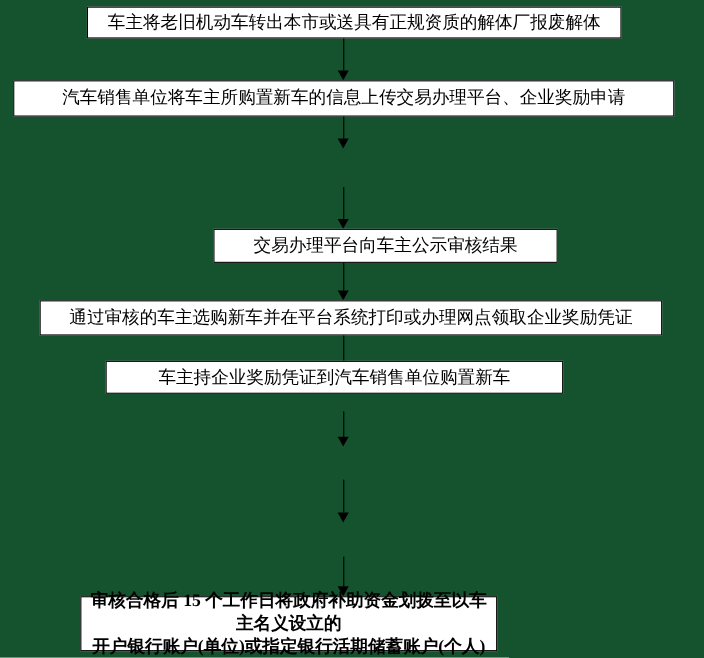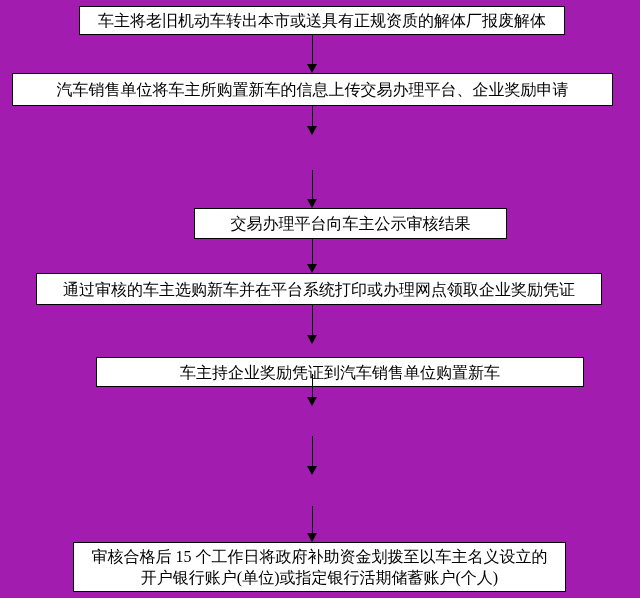--- a/index.html
+++ b/index.html
@@ -4,21 +4,21 @@
 <style>
   html, body {
     margin: 0;
     padding: 0;
     background: #ffffff;
   }
   .canvas {
     position: relative;
     width: 640px;
     height: 598px;
-    background: #a21caf;
+    background: #14532d;
     font-family: "Liberation Serif", "DejaVu Serif", serif;
     overflow: hidden;
   }
   .box {
     position: absolute;
     box-sizing: border-box;
     border: 1px solid #000000;
     background: #ffffff;
     display: flex;
     align-items: center;
@@ -82,35 +82,35 @@
     <div class="head"></div>
   </div>
 
   <div class="box" style="left:36px; top:273px; width:566px; height:32px;">通过审核的车主选购新车并在平台系统打印或办理网点领取企业奖励凭证</div>
 
   <div class="connector" style="left:306px; top:305px; height:39px;">
     <div class="line"></div>
     <div class="head"></div>
   </div>
 
-  <div class="box" style="left:96px; top:357px; width:488px; height:30px;">车主持企业奖励凭证到汽车销售单位购置新车</div>
+  <div class="box" style="left:96px; top:328px; width:416px; height:30px;">车主持企业奖励凭证到汽车销售单位购置新车</div>
 
   <div class="connector" style="left:306px; top:374px; height:32px;">
     <div class="line"></div>
     <div class="head"></div>
   </div>
 
 
   <div class="connector" style="left:306px; top:436px; height:39px;">
     <div class="line"></div>
     <div class="head"></div>
   </div>
 
 
   <div class="connector" style="left:306px; top:506px; height:36px;">
     <div class="line"></div>
     <div class="head"></div>
   </div>
 
-  <div class="box" style="left:73px; top:542px; width:493px; height:50px;">审核合格后 15 个工作日将政府补助资金划拨至以车主名义设立的
+  <div class="box" style="left:73px; top:542px; width:379px; height:50px;font-weight:bold;">审核合格后 15 个工作日将政府补助资金划拨至以车主名义设立的
 开户银行账户(单位)或指定银行活期储蓄账户(个人)</div>
 
 </div>
 
 </body></html>

